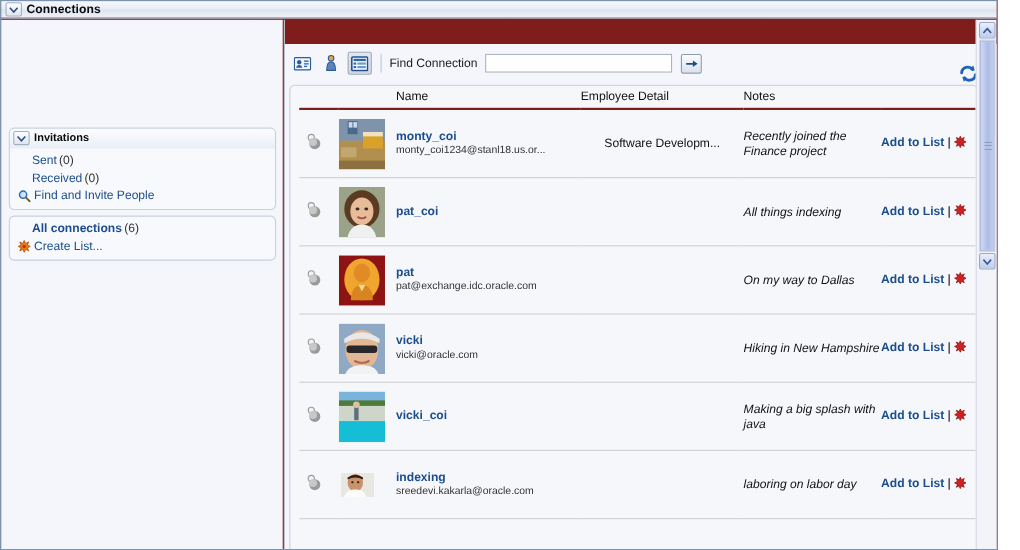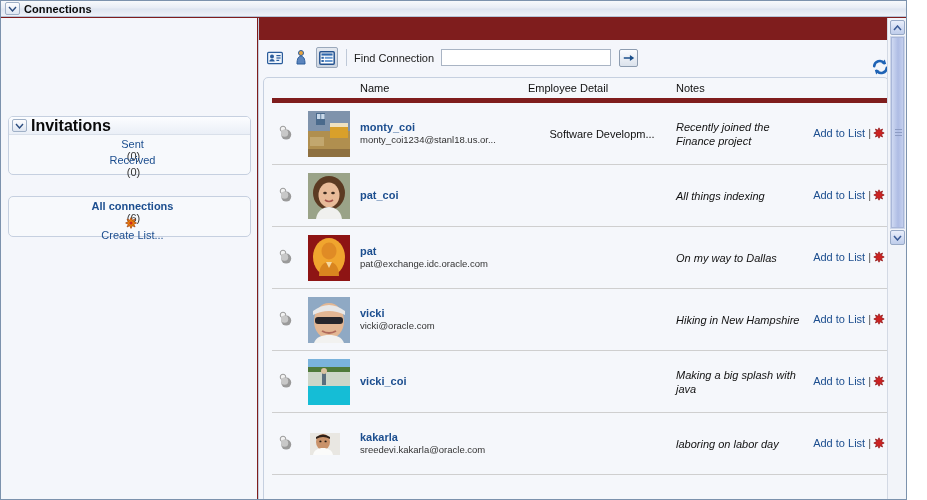--- a/index.html
+++ b/index.html
@@ -119,33 +119,32 @@
     height: 17px;
     display: flex;
     align-items: center;
     padding-left: 3px;
     border-bottom: 1px solid #d9e0ea;
     background: linear-gradient(to bottom,#fcfdff,#eaeff7);
     border-radius: 4px 4px 0 0;
   }
   .panel-head .ph-text {
     font-weight: bold;
-    font-size: 16px;
+    font-size: 10px;
     color: #0a0a0a;
   }
   .panel-body { padding: 3px 0 4px 0; }
 
   .navrow {
     display: flex;
     align-items: center;
     height: 16px;
     padding-left: 6px;
     font-size: 11px;
     white-space: nowrap;
-    flex-direction: column;
   }
   .navrow .indent { display:inline-block; width: 14px; flex:none;}
   .navlink {
     color: #1c4e8f;
     text-decoration: none;
     cursor: pointer;
   }
   .navlink.bold { font-weight: bold; }
   .count { color: #333; margin-left: 2px; }
   .nav-icon {
@@ -277,37 +276,37 @@
     margin: 2px 0 0 8px;
     border-collapse: collapse;
     table-layout: fixed;
   }
   table.conn th {
     font-weight: normal;
     font-size: 11px;
     color: #111;
     text-align: left;
     padding: 2px 0 4px 0;
-    border-bottom: 5px solid #7f1d1d;
+    border-bottom: 2px solid #7f1d1d;
     vertical-align: bottom;
   }
   table.conn td {
     border-bottom: 1px solid #cfcfcf;
     vertical-align: middle;
     padding: 0;
     height: 61px;
   }
   table.conn tr.last td { border-bottom: 1px solid #cfcfcf; }
 
   .c-presence { width: 30px; text-align: left; padding-left: 6px !important; }
   .c-avatar   { width: 52px; }
   .c-name     { width: 168px; }
   .c-emp      { width: 148px; text-align: center; }
   .c-notes    { width: 125px; }
-  .c-act      { width: 84px; text-align: right; padding-right: 2px !important; }
+  .c-act      { width: 84px; text-align: left; padding-right: 2px !important; font-weight: bold; }
 
   .thumb {
     width: 42px; height: 46px;
     border: 0;
     overflow: hidden;
     position: relative;
     display: block;
   }
   .nm {
     font-size: 11px;
@@ -437,20 +436,29 @@
           <a class="navlink">Sent</a>
           <span class="count">(0)</span>
         </div>
 
         <div class="navrow">
           <span class="indent"></span>
           <a class="navlink">Received</a>
           <span class="count">(0)</span>
         </div>
 
+        <div class="navrow">
+          <span class="nav-icon">
+            <svg width="12" height="12" viewBox="0 0 12 12">
+              <circle cx="5" cy="5" r="3.3" fill="#cfe3f7" stroke="#2a6cb0" stroke-width="1.3"></circle>
+              <line x1="7.4" y1="7.4" x2="11" y2="11" stroke="#8a5a20" stroke-width="1.8" stroke-linecap="round"></line>
+            </svg>
+          </span>
+          <a class="navlink">Find and Invite People</a>
+        </div>
 
       </div>
     </div>
 
     <div class="panel" style="top:178px;">
       <div class="panel-body">
 
         <div class="navrow">
           <span class="indent"></span>
           <a class="navlink bold">All connections</a>
@@ -772,21 +780,21 @@
                   <rect width="30" height="22" fill="#e9e7e2"></rect>
                   <ellipse cx="13" cy="9" rx="7" ry="8" fill="#c9926a"></ellipse>
                   <path d="M6 4 Q13 -1 20 4 L20 6 Q13 2 6 6 Z" fill="#2e2018"></path>
                   <ellipse cx="10.4" cy="8.4" rx="1.1" ry="0.9" fill="#241a12"></ellipse>
                   <ellipse cx="15.6" cy="8.4" rx="1.1" ry="0.9" fill="#241a12"></ellipse>
                   <path d="M3 22 C4 17 8 15 13 15 C18 15 22 17 23 22 Z" fill="#fbfbfa"></path>
                 </svg>
               </span>
             </td>
             <td class="c-name">
-              <a class="nm">kakarla</a>
+              <a class="nm">indexing</a>
               <span class="em">sreedevi.kakarla@oracle.com</span>
             </td>
             <td class="c-emp">
               <span class="emp"></span>
             </td>
             <td class="c-notes">
               <span class="notes">laboring on labor day</span>
             </td>
             <td class="c-act">
               <a class="addlink">Add to List</a><span class="sepbar">|</span><span class="delx">

